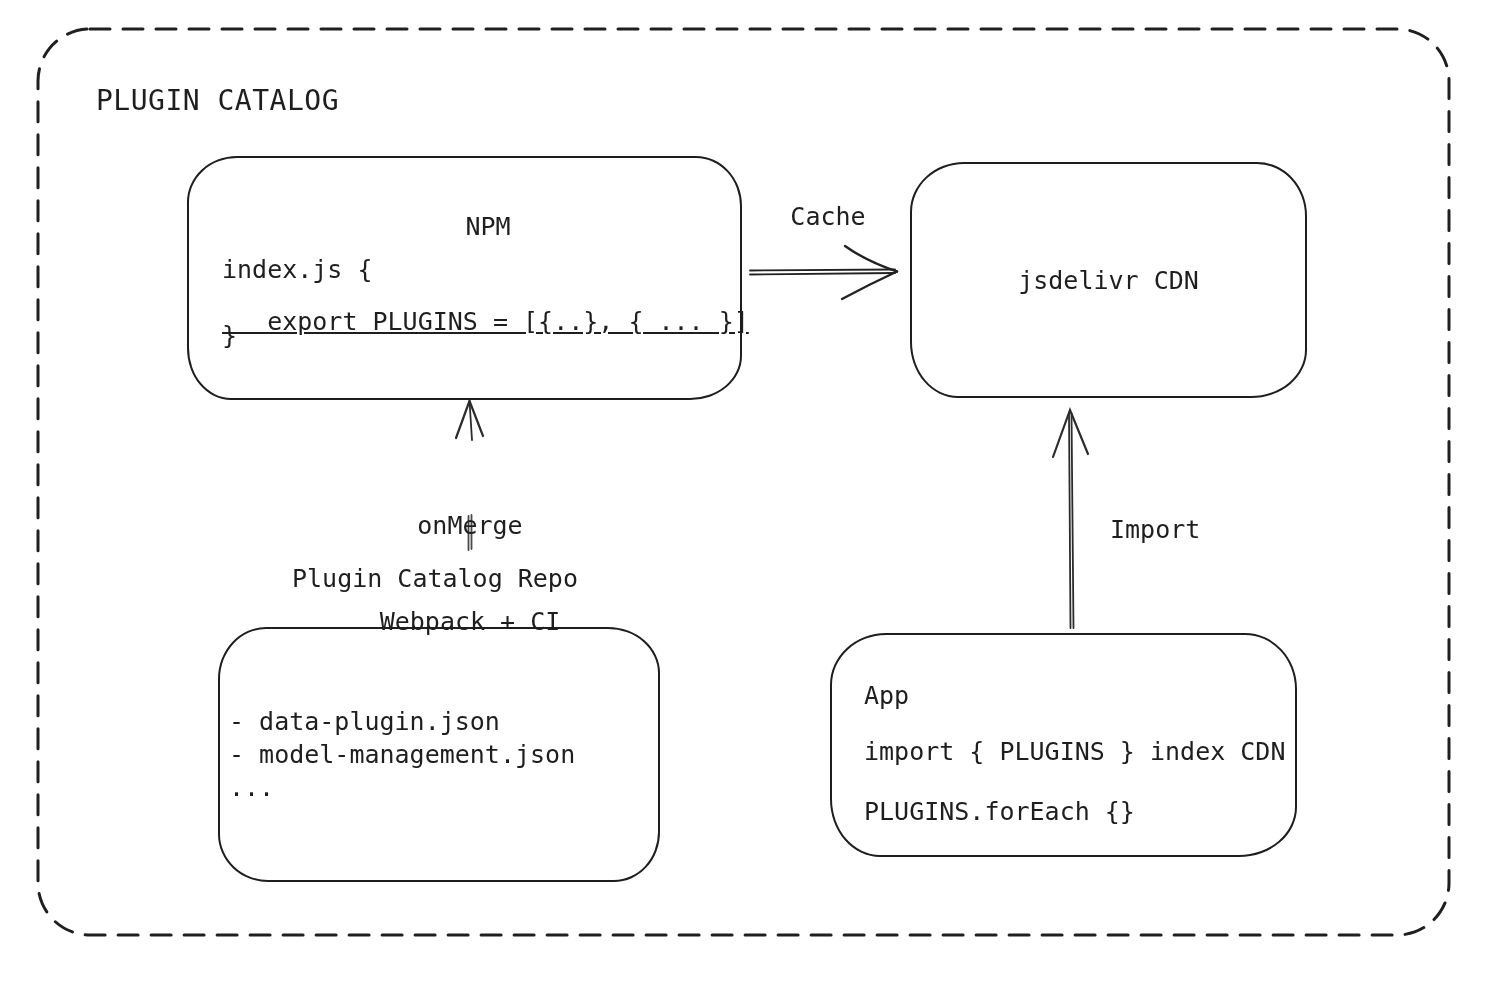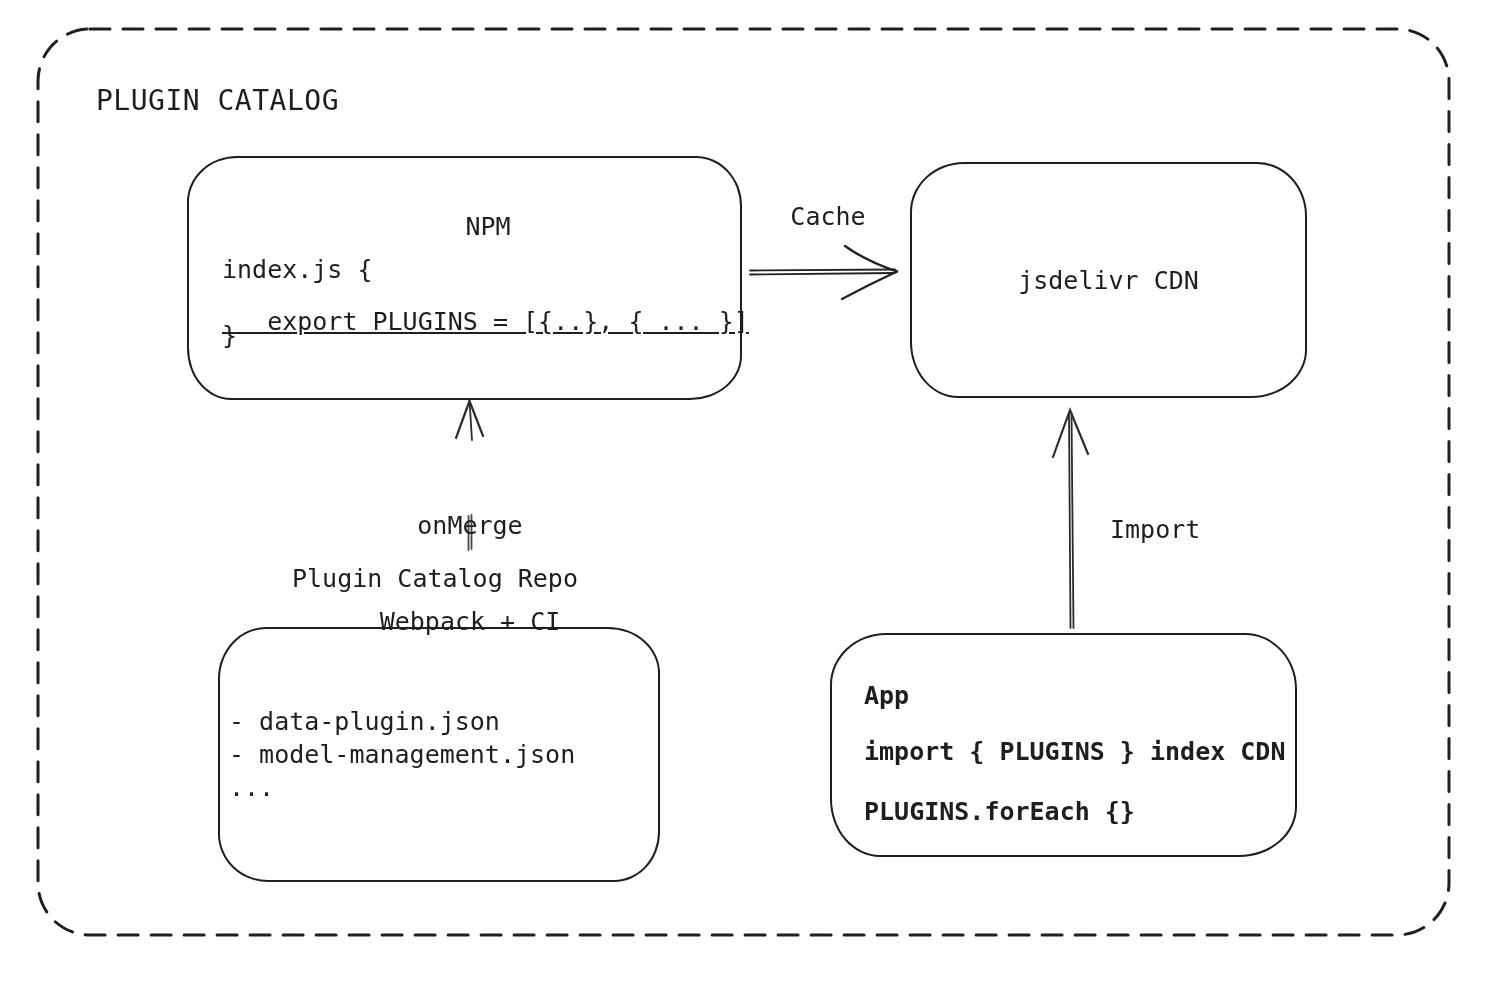--- a/index.html
+++ b/index.html
@@ -59,21 +59,21 @@
     font-size: 25px;
     line-height: 32px;
     white-space: pre;
   }
   .edge-label.centered { text-align: center; }
 
   #npm-box   { left: 187px; top: 156px; width: 555px; height: 244px; border-radius: 50px 46px 52px 44px / 46px 50px 44px 52px; }
   #cdn-box   { left: 910px; top: 162px; width: 397px; height: 236px; border-radius: 54px 50px 56px 48px / 50px 54px 48px 56px;
                display: flex; align-items: center; justify-content: center; font-size: 25px; }
   #repo-box  { left: 218px; top: 627px; width: 442px; height: 255px; border-radius: 48px 52px 46px 50px / 52px 46px 50px 48px; }
-  #app-box   { left: 830px; top: 633px; width: 467px; height: 224px; border-radius: 56px 52px 58px 50px / 52px 56px 50px 58px; font-weight: bold; }
+  #app-box   { left: 830px; top: 633px; width: 467px; height: 224px; border-radius: 56px 52px 58px 50px / 52px 56px 50px 58px; }
 </style>
 </head>
 <body>
 
 <div class="canvas">
 
   <svg class="overlay" viewBox="0 0 1506 1002" xmlns="http://www.w3.org/2000/svg">
 
     <g>
       <rect x="38" y="29" width="1411" height="906" rx="52" ry="52" fill="none" stroke="#1f1f1f" stroke-width="3" stroke-dasharray="20 13" stroke-linecap="round"></rect>

